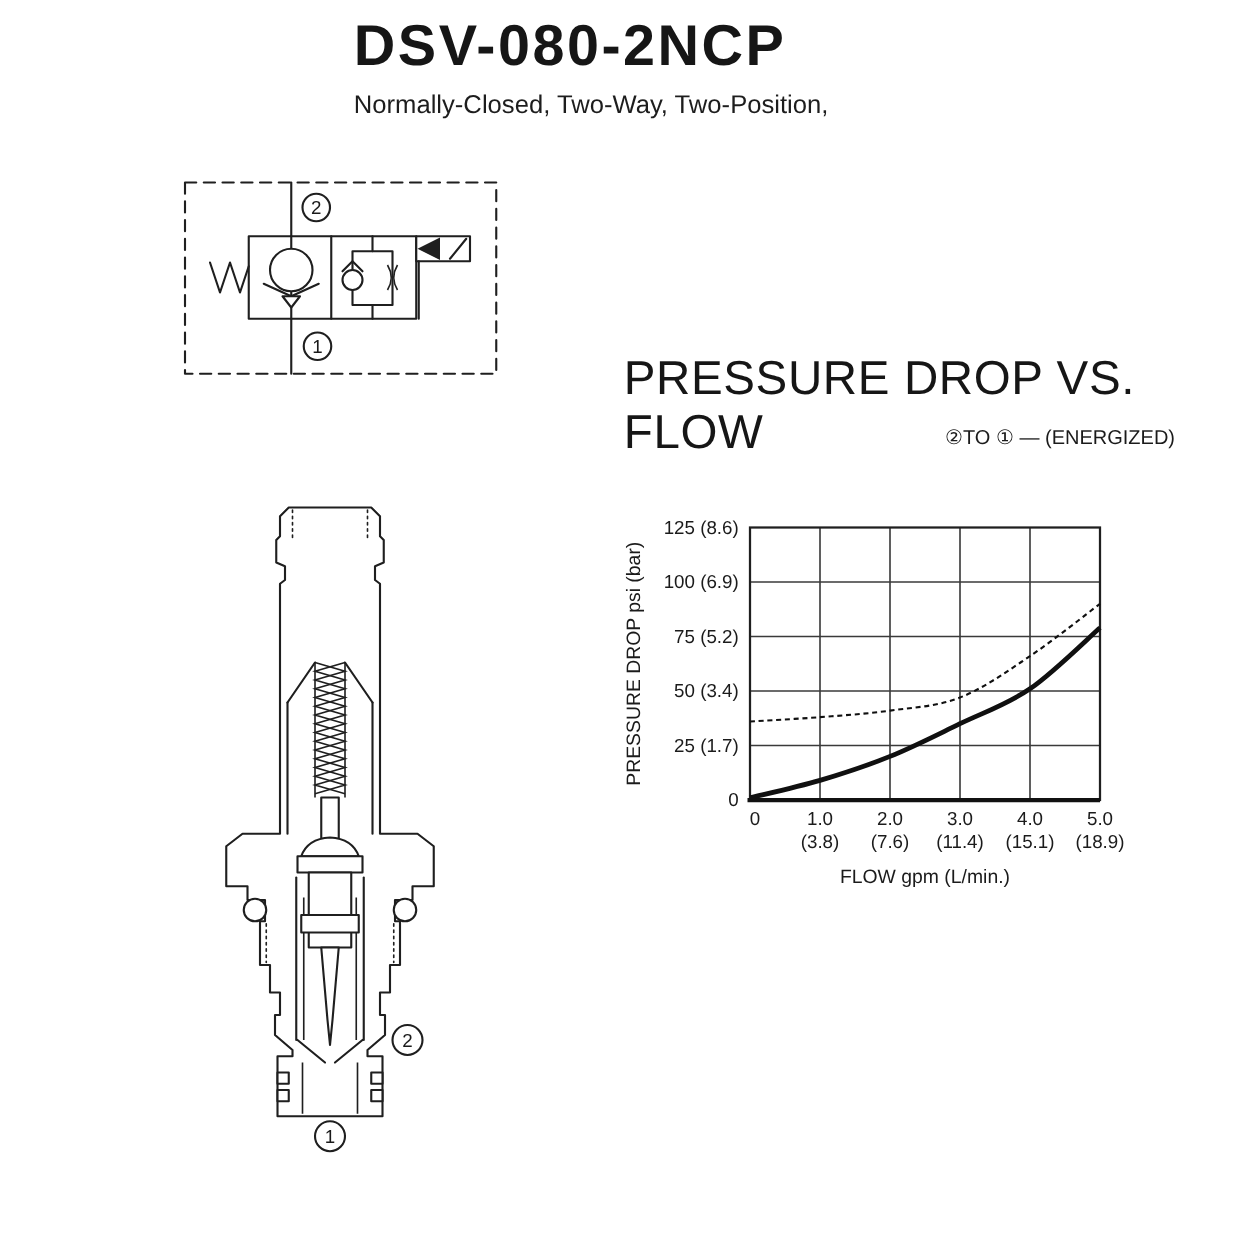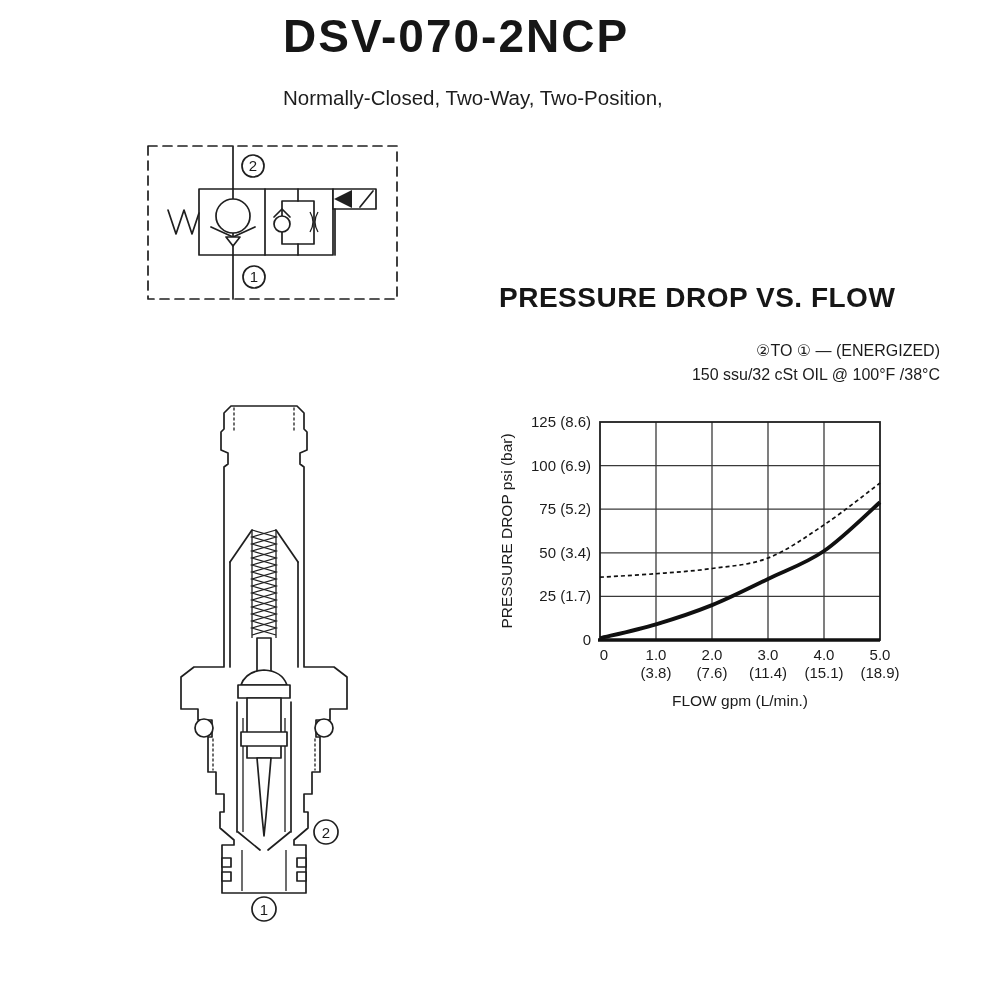--- a/index.html
+++ b/index.html
@@ -6,46 +6,46 @@
   body{
     width:1000px;height:1000px;position:relative;background:#ffffff;
     font-family:"Liberation Sans","DejaVu Sans",sans-serif;color:#1a1a1a;
     overflow:hidden;
   }
   .abs{position:absolute;}
   
   #title-block{left:283px;top:12px;}
   #model-title{font-size:46px;font-weight:bold;letter-spacing:2px;line-height:1.05;margin:0;color:#161616;}
   .subtitle-line{font-size:20.5px;line-height:26px;color:#1d1d1d;}
-  #subtitle{margin-top:25px;}
+  #subtitle{margin-top:11px;}
   
   svg .ln{stroke:#1f1f1f;stroke-width:1.7;fill:none;stroke-linejoin:round;stroke-linecap:round;}
   svg .thin{stroke:#1f1f1f;stroke-width:1.3;fill:none;}
   svg .wfill{fill:#ffffff;}
   svg .blk{fill:#1f1f1f;stroke:none;}
   svg .dash{stroke-dasharray:9 6;}
   svg .dot{stroke-dasharray:2 3;stroke-width:1.3;}
   svg .port-label{font-size:15px;fill:#1a1a1a;text-anchor:middle;font-family:"Liberation Sans",sans-serif;}
   
-  #chart-title{left:499px;top:282px;font-size:28px;font-weight:bold;letter-spacing:.5px;color:#161616;}
+  #chart-title{left:499px;top:282px;font-size:38px;font-weight:normal;letter-spacing:.5px;color:#161616;}
   #chart-legend{left:540px;top:339px;width:400px;text-align:right;font-size:16px;line-height:23.5px;color:#1b1b1b;}
   #plot-svg .tick{font-size:15px;fill:#1b1b1b;font-family:"Liberation Sans",sans-serif;}
   #plot-svg .axis-title{font-size:15.5px;fill:#1b1b1b;font-family:"Liberation Sans",sans-serif;}
   #plot-svg .grid{stroke:#3a3a3a;stroke-width:1.3;}
   #plot-svg .frame{fill:none;stroke:#1f1f1f;stroke-width:1.8;}
   #plot-svg .baseline{stroke:#111;stroke-width:3.4;}
   #plot-svg .curve{fill:none;stroke:#101010;}
   #plot-svg .curve.solid{stroke-width:3.8;}
   #plot-svg .curve.dashed{stroke-width:1.7;stroke-dasharray:4 3;}
 </style>
 </head>
 <body>
 
 <div class="abs" id="title-block">
-  <h1 id="model-title">DSV-070-2NCP</h1>
+  <h1 id="model-title">DSV-080-2NCP</h1>
   <div id="subtitle">
     <div class="subtitle-line">Normally-Closed, Two-Way, Two-Position,</div>
   </div>
 </div>
 
 <svg class="abs" style="left:130px;top:140px;" width="280" height="170" viewBox="0 0 280 170">
 
   <rect class="ln dash" x="18" y="6" width="249" height="153"></rect>
 
   <line class="ln" x1="103" y1="6" x2="103" y2="159"></line>
@@ -148,21 +148,20 @@
   <g>
     <circle class="ln wfill" cx="130" cy="529" r="12"></circle>
     <text class="port-label" x="130" y="534.5">1</text>
   </g>
 </svg>
 
 <div class="abs" id="chart-title">PRESSURE DROP VS. FLOW</div>
 
 <div class="abs" id="chart-legend">
   <div>②TO ① — (ENERGIZED)</div>
-  <div>150 ssu/32 cSt OIL @ 100°F /38°C</div>
 </div>
 
 <svg class="abs" id="plot-svg" style="left:490px;top:412px;" width="410" height="300" viewBox="0 0 410 300">
     <line class="grid" x1="166" y1="10" x2="166" y2="228"></line>
     <line class="grid" x1="222" y1="10" x2="222" y2="228"></line>
     <line class="grid" x1="278" y1="10" x2="278" y2="228"></line>
     <line class="grid" x1="334" y1="10" x2="334" y2="228"></line>
     <line class="grid" x1="110" y1="184.4" x2="390" y2="184.4"></line>
     <line class="grid" x1="110" y1="140.8" x2="390" y2="140.8"></line>
     <line class="grid" x1="110" y1="97.20000000000002" x2="390" y2="97.20000000000002"></line>

